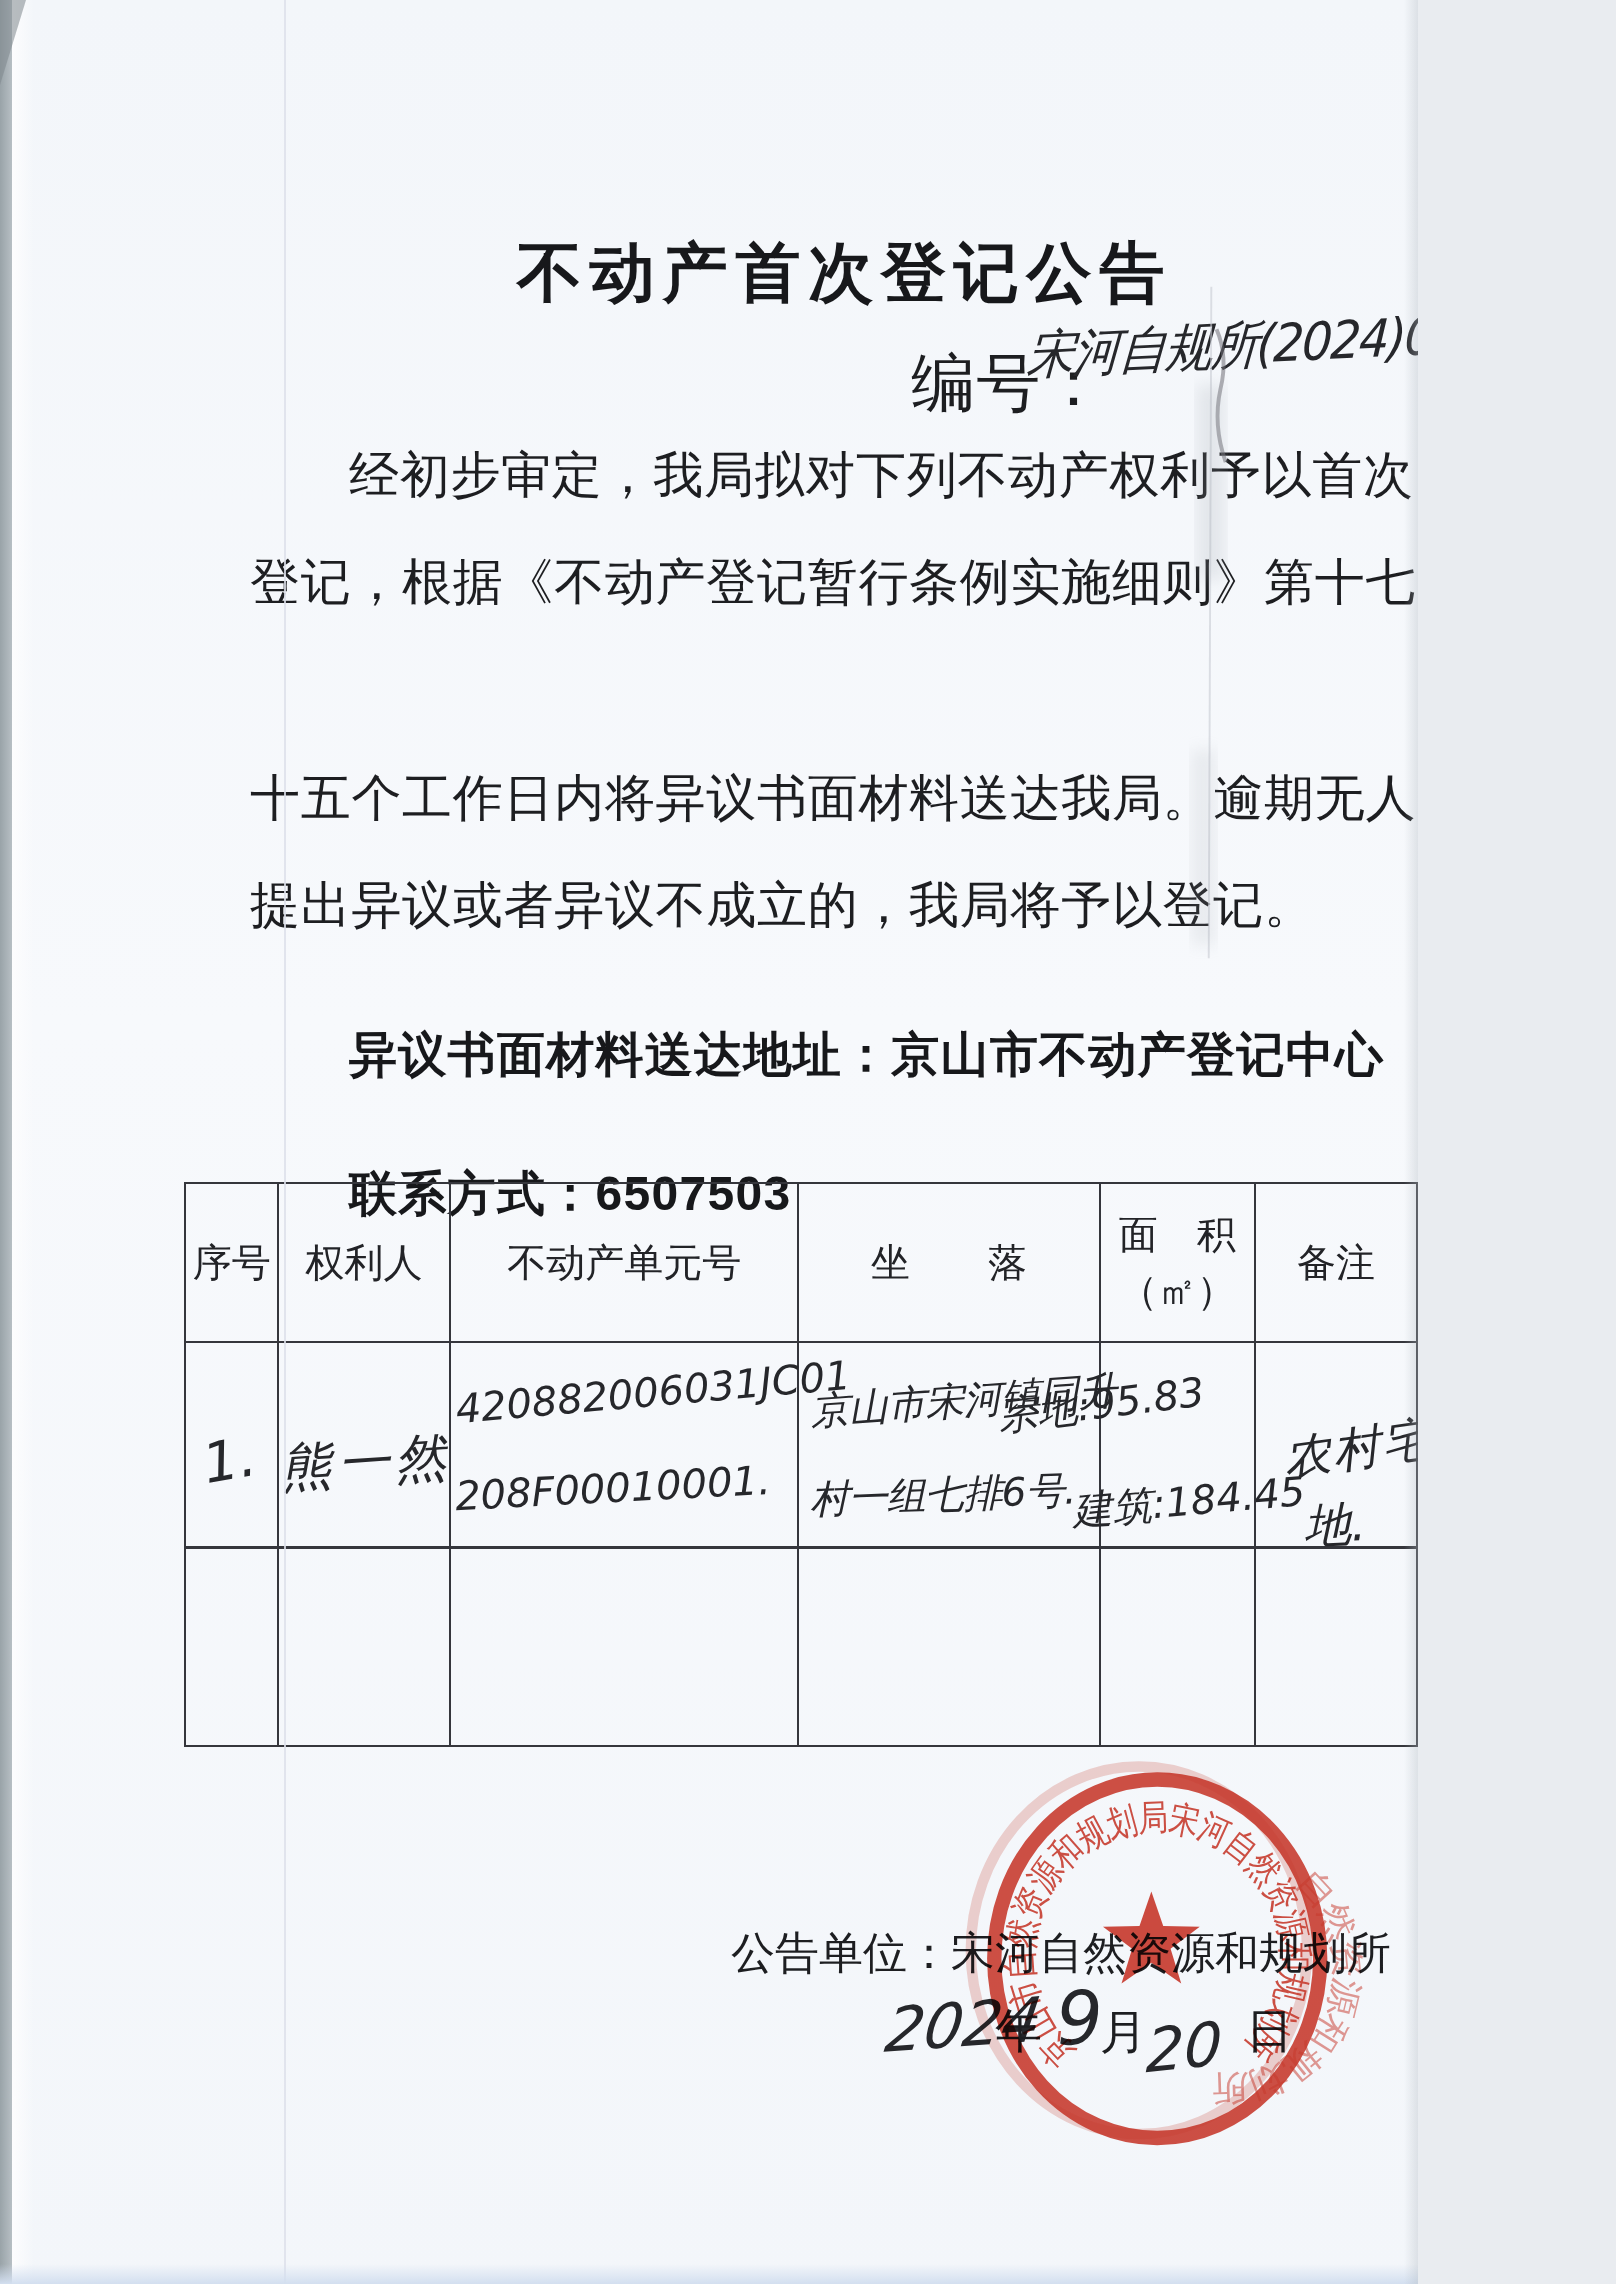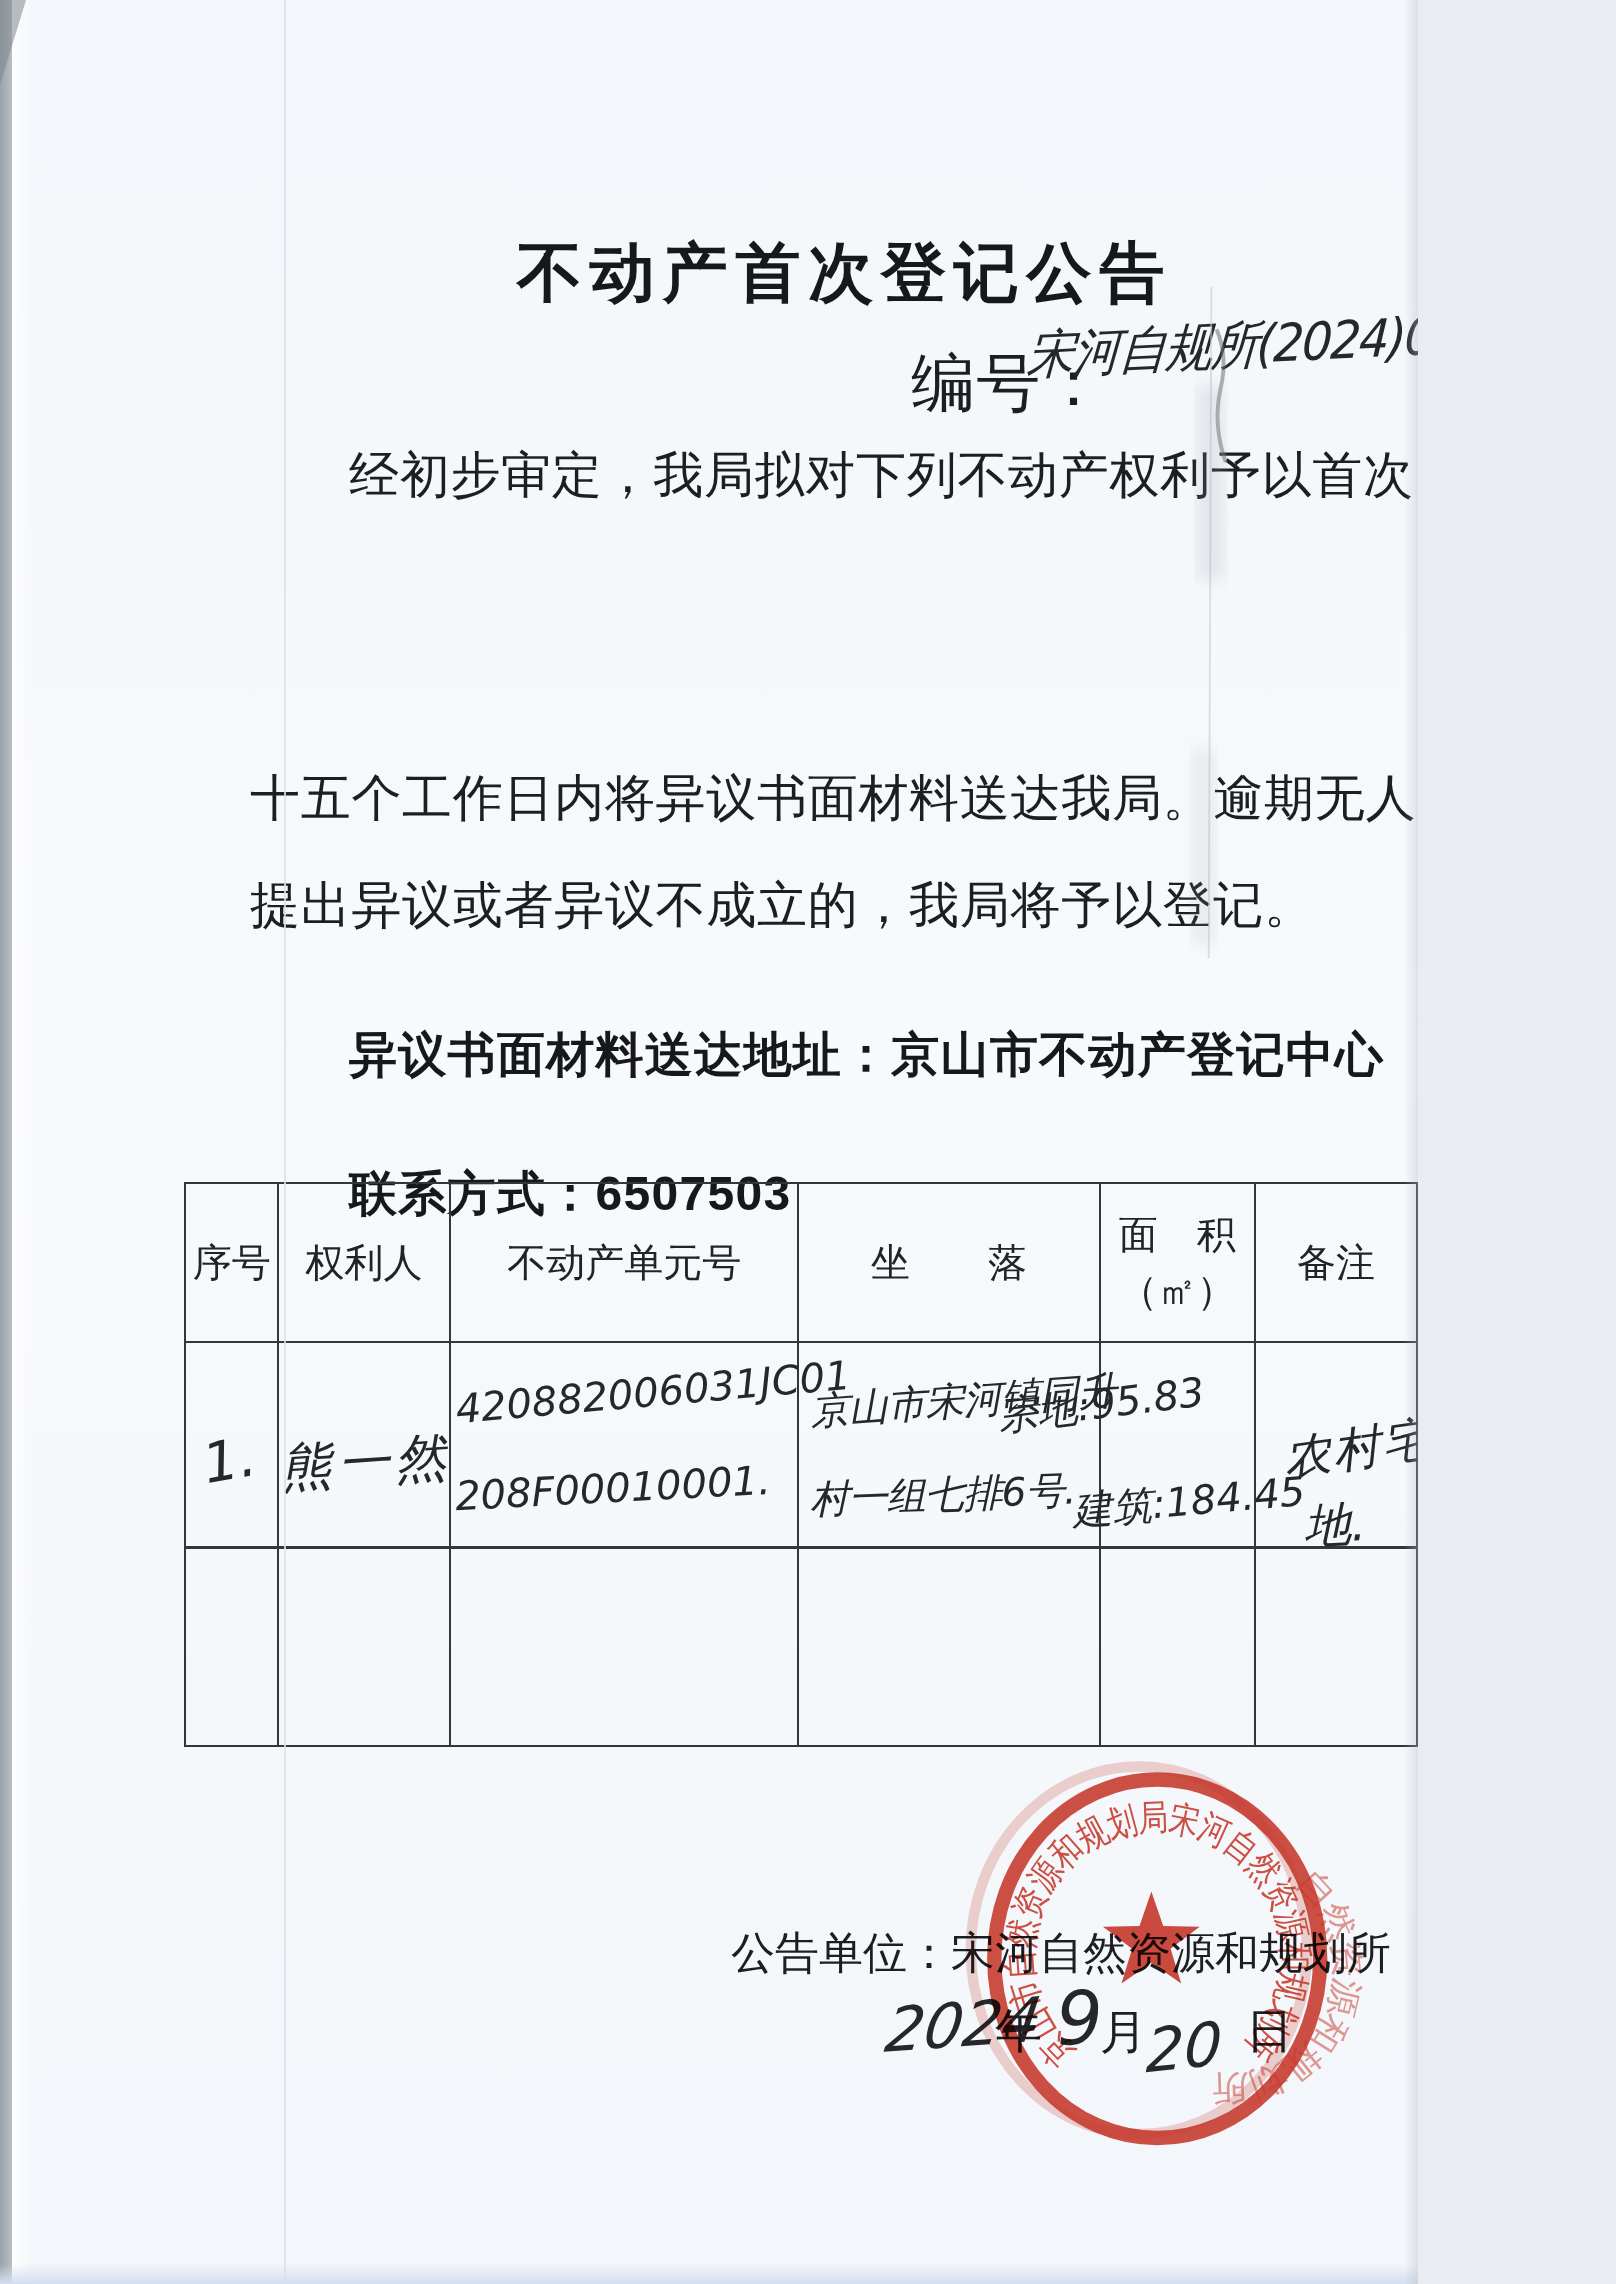--- a/index.html
+++ b/index.html
@@ -27,20 +27,21 @@
 <body>
 
 <div class="page">
 
   <div class="abs heiti title" style="left:517px;top:229px;">不动产首次登记公告</div>
 
   <div class="abs printed" style="left:911px;top:340px;font-size:64px;letter-spacing:1.3px;">编号：</div>
   <div class="abs hw" style="left:1029px;top:321px;font-size:52px;letter-spacing:-2px;transform:scaleX(.92) rotate(-2.5deg) skewX(-6deg);transform-origin:left top;">宋河自规所(2024)046号</div>
 
   <div class="abs printed bodyline" style="left:349px;top:442px;">经初步审定，我局拟对下列不动产权利予以首次</div>
+  <div class="abs printed bodyline" style="left:250px;top:549px;">登记，根据《不动产登记暂行条例实施细则》第十七</div>
   <div class="abs printed bodyline" style="left:250px;top:765px;">十五个工作日内将异议书面材料送达我局。逾期无人</div>
   <div class="abs printed bodyline" style="left:250px;top:872px;text-align:right;">提出异议或者异议不成立的，我局将予以登记。</div>
 
   <div class="abs heiti boldline" style="left:349px;top:979px;">异议书面材料送达地址：京山市不动产登记中心</div>
   <div class="abs heiti boldline" style="left:349px;top:1118px;">联系方式：6507503</div>
 
   <div class="abs" style="left:184px;top:1182px;">
     <table class="announce">
       <colgroup>
         <col style="width:94px">

